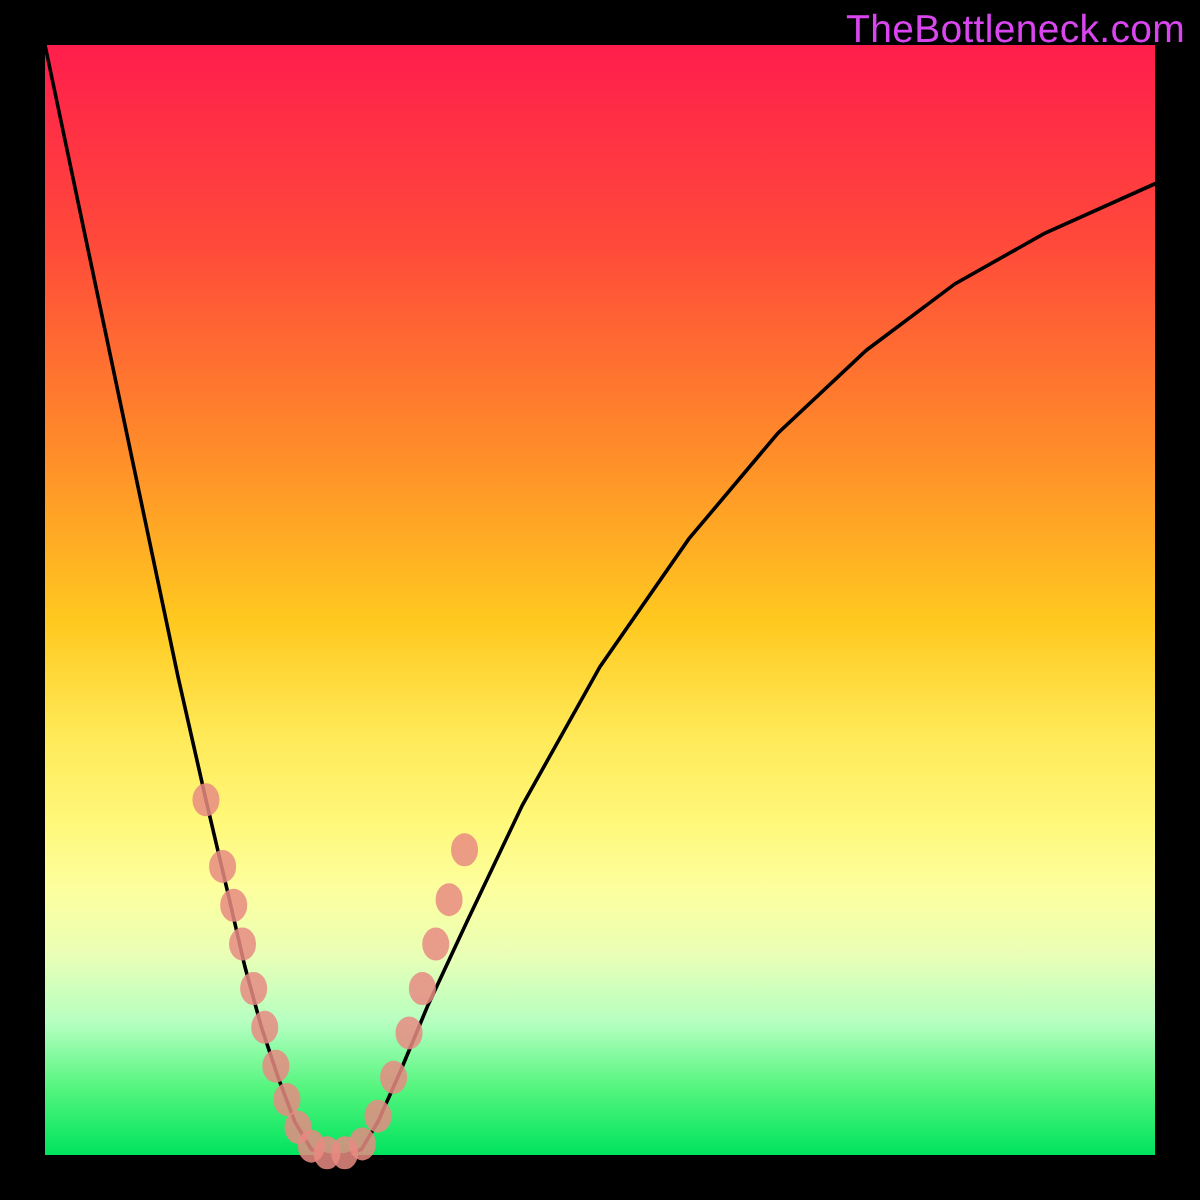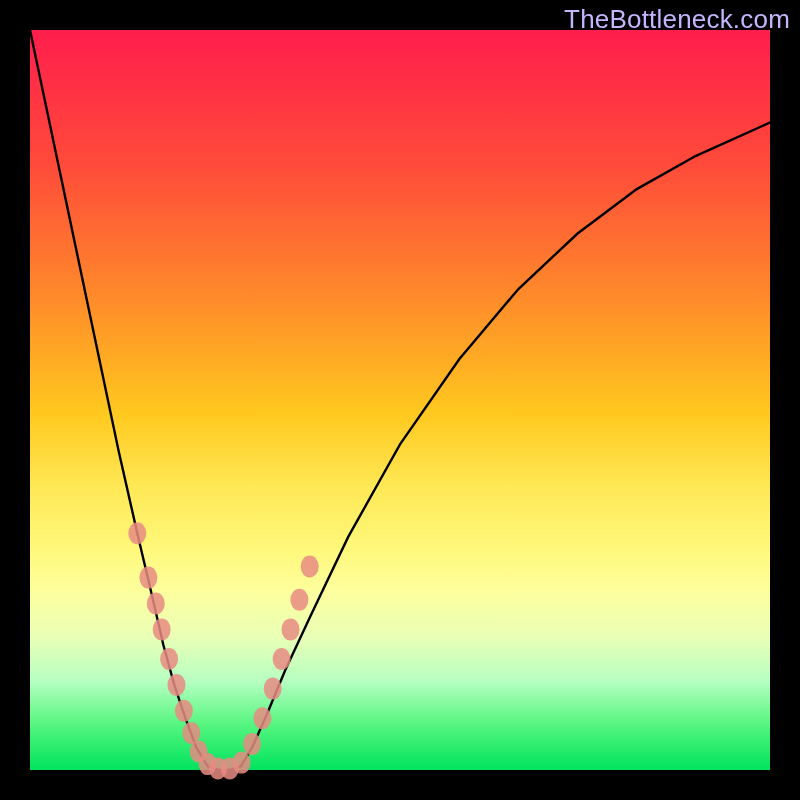--- a/index.html
+++ b/index.html
@@ -36,21 +36,21 @@
       #fdff9e 76%,
       #e9ffb6 82%,
       #b6ffc1 88%,
       #54f57e 94%,
       #00e35e 100%);
   }
   .watermark {
     position: absolute;
     top: 4px;
     right: 10px;
-    color: #c4b5fd;
+    color: #d946ef;
     font-size: 26px;
     font-weight: 500;
     letter-spacing: 0.2px;
     z-index: 10;
   }
   svg.curves {
     position: absolute;
     left: 30px;
     top: 30px;
     width: 740px;

